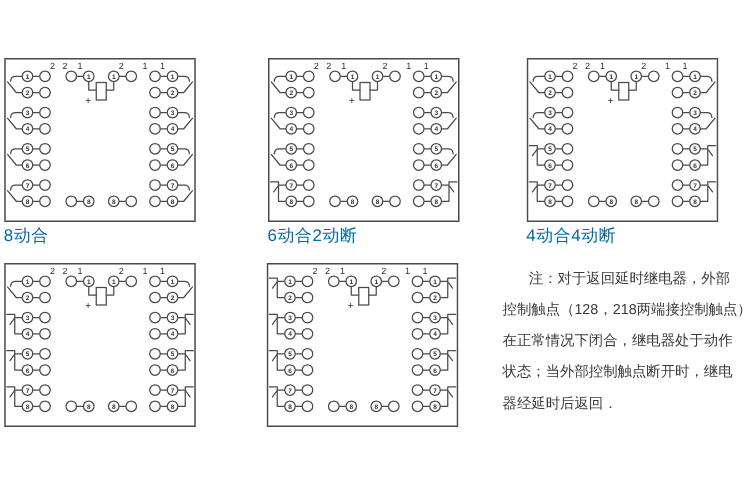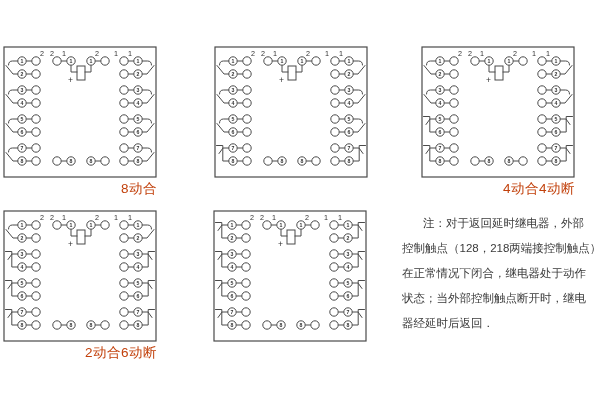--- a/index.html
+++ b/index.html
@@ -3,22 +3,22 @@
 <meta charset="utf-8">
 <style>
   html,body{margin:0;padding:0;background:#fff;}
   #page{
     position:relative;width:600px;height:400px;background:#ffffff;overflow:hidden;
     font-family:"Liberation Sans","DejaVu Sans",sans-serif;
   }
   .dbox{position:absolute;width:154px;}
   .dbox svg{display:block;}
   .dlabel{
-    width:154px;text-align:right;margin-top:2px;
-    font-size:13.5px;color:#c2410c;letter-spacing:0.5px;
+    width:154px;text-align:left;margin-top:2px;
+    font-size:13.5px;color:#0369a1;letter-spacing:0.5px;
   }
   .p1{left:3px;top:46px;}
   .p2{left:214px;top:46px;}
   .p3{left:421px;top:46px;}
   .p4{left:3px;top:210px;}
   .p5{left:213px;top:210px;}
   .note{
     position:absolute;left:402px;top:211px;width:200px;
     font-size:11.5px;line-height:25px;color:#3a3a3a;
   }
@@ -234,20 +234,21 @@
           <text x="88" y="117" font-size="5.2" text-anchor="middle" fill="#303030" font-weight="bold">8</text>
           <circle cx="102" cy="115" r="4.2" fill="#ffffff" stroke="#4a4a4a" stroke-width="1"></circle>
           <text x="39" y="9.5" font-size="7.2" text-anchor="middle" fill="#303030">2</text>
           <text x="49" y="9.5" font-size="7.2" text-anchor="middle" fill="#303030">2</text>
           <text x="61" y="9.5" font-size="7.2" text-anchor="middle" fill="#303030">1</text>
           <text x="94" y="9.5" font-size="7.2" text-anchor="middle" fill="#303030">2</text>
           <text x="113" y="9.5" font-size="7.2" text-anchor="middle" fill="#303030">1</text>
           <text x="127" y="9.5" font-size="7.2" text-anchor="middle" fill="#303030">1</text>
         </g>
       </svg>
+    <div class="dlabel">6动合2动断</div>
   </div>
 
   <div class="dbox p3">
     <svg viewBox="0 0 154 132" width="154" height="132">
         <g>
           <rect x="1" y="1" width="152" height="130" fill="none" stroke="#4a4a4a" stroke-width="1.2"></rect>
           <path d="M14.8 15 H9.5 Q5.5 15 5.5 19 M14.8 28 H10 L3 19.5" fill="none" stroke="#4a4a4a" stroke-width="1" stroke-linecap="round" stroke-linejoin="round"></path>
           <path d="M139.2 15 H144.5 Q148.5 15 148.5 19 M139.2 28 H144 L151 19.5" fill="none" stroke="#4a4a4a" stroke-width="1" stroke-linecap="round" stroke-linejoin="round"></path>
           <path d="M14.8 44 H9.5 Q5.5 44 5.5 48 M14.8 57 H10 L3 48.5" fill="none" stroke="#4a4a4a" stroke-width="1" stroke-linecap="round" stroke-linejoin="round"></path>
           <path d="M139.2 44 H144.5 Q148.5 44 148.5 48 M139.2 57 H144 L151 48.5" fill="none" stroke="#4a4a4a" stroke-width="1" stroke-linecap="round" stroke-linejoin="round"></path>
@@ -447,21 +448,20 @@
           <text x="88" y="117" font-size="5.2" text-anchor="middle" fill="#303030" font-weight="bold">8</text>
           <circle cx="102" cy="115" r="4.2" fill="#ffffff" stroke="#4a4a4a" stroke-width="1"></circle>
           <text x="39" y="9.5" font-size="7.2" text-anchor="middle" fill="#303030">2</text>
           <text x="49" y="9.5" font-size="7.2" text-anchor="middle" fill="#303030">2</text>
           <text x="61" y="9.5" font-size="7.2" text-anchor="middle" fill="#303030">1</text>
           <text x="94" y="9.5" font-size="7.2" text-anchor="middle" fill="#303030">2</text>
           <text x="113" y="9.5" font-size="7.2" text-anchor="middle" fill="#303030">1</text>
           <text x="127" y="9.5" font-size="7.2" text-anchor="middle" fill="#303030">1</text>
         </g>
       </svg>
-    <div class="dlabel">2动合6动断</div>
   </div>
 
   <div class="dbox p5">
     <svg viewBox="0 0 154 132" width="154" height="132">
         <g>
           <rect x="1" y="1" width="152" height="130" fill="none" stroke="#4a4a4a" stroke-width="1.2"></rect>
           <path d="M14.8 15 H9 L5 20.5 M14.8 28 H8.8 V12.5 H2.5" fill="none" stroke="#4a4a4a" stroke-width="1" stroke-linecap="round" stroke-linejoin="round"></path>
           <path d="M139.2 15 H145 L149 20.5 M139.2 28 H145.2 V12.5 H151.5" fill="none" stroke="#4a4a4a" stroke-width="1" stroke-linecap="round" stroke-linejoin="round"></path>
           <path d="M14.8 44 H9 L5 49.5 M14.8 57 H8.8 V41.5 H2.5" fill="none" stroke="#4a4a4a" stroke-width="1" stroke-linecap="round" stroke-linejoin="round"></path>
           <path d="M139.2 44 H145 L149 49.5 M139.2 57 H145.2 V41.5 H151.5" fill="none" stroke="#4a4a4a" stroke-width="1" stroke-linecap="round" stroke-linejoin="round"></path>

